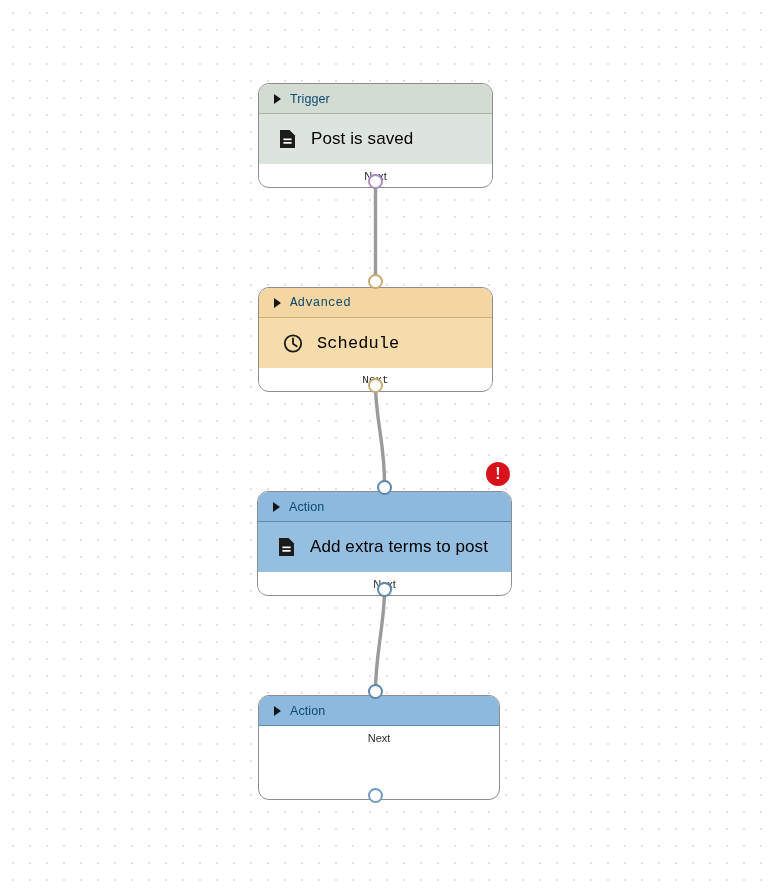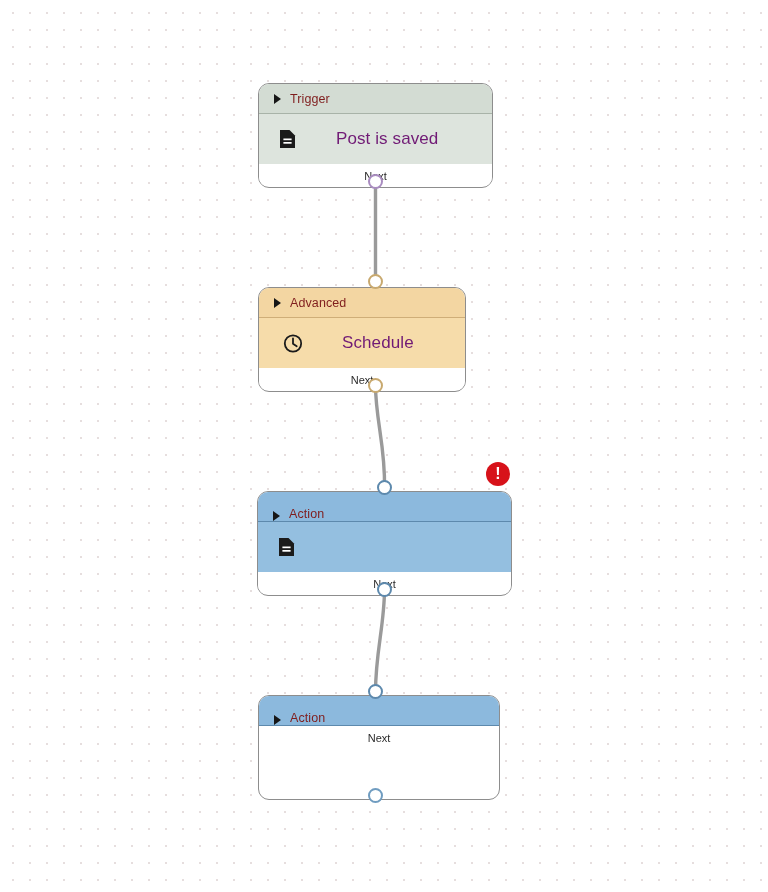--- a/index.html
+++ b/index.html
@@ -47,21 +47,21 @@
     overflow: hidden;
     box-shadow: 0 0 0 0 rgba(0,0,0,0);
   }
   .node-header {
     box-sizing: border-box;
     height: 30px;
     display: flex;
     align-items: center;
     padding-left: 15px;
     font-size: 12.5px;
-    color: #7f1d1d;
+    color: #0c4a6e;
     letter-spacing: .1px;
   }
   .caret {
     display: inline-block;
     width: 0;
     height: 0;
     border-left: 7px solid #161616;
     border-top: 5px solid transparent;
     border-bottom: 5px solid transparent;
     margin-right: 9px;
@@ -78,45 +78,44 @@
     flex: none;
     width: 20px;
     height: 22px;
     display: flex;
     align-items: center;
     justify-content: center;
     margin-right: 14px;
   }
   .node-title {
     font-size: 17px;
-    color: #701a75;
+    color: #000000;
     letter-spacing: .1px;
     white-space: nowrap;
-    margin-left: 25px;
   }
   .node-footer {
     box-sizing: border-box;
     background: #ffffff;
     height: 22px;
     display: flex;
     align-items: center;
     justify-content: center;
     font-size: 11px;
     color: #2b2b2b;
     border-top: 1px solid rgba(0,0,0,0);
   }
 
   
   .n-trigger .node-header { background: #d3dcd3; border-bottom: 1.3px solid #a8b3a8; }
   .n-trigger .node-body   { background: #dde4dd; }
 
   .n-advanced .node-header { background: #f3d6a2; border-bottom: 1.3px solid #cfae78; }
   .n-advanced .node-body   { background: #f6dcaa; padding-left: 24px; }
 
-  .n-action .node-header { background: #8cb9dd; border-bottom: 1.3px solid #5d89ad; align-items: flex-end; }
+  .n-action .node-header { background: #8cb9dd; border-bottom: 1.3px solid #5d89ad; }
   .n-action .node-body   { background: #94bfe0; }
 
   
   .err-badge {
     position: absolute;
     width: 24px;
     height: 24px;
     border-radius: 50%;
     background: #d7121a;
     display: flex;
@@ -169,21 +168,21 @@
           <path d="M1 1 h9.5 L16 6.5 V19 H1 Z" fill="#1b1b1b"></path>
           <rect x="4.4" y="9.5" width="8.2" height="1.7" fill="#ffffff"></rect>
           <rect x="4.4" y="13" width="8.2" height="1.7" fill="#ffffff"></rect>
         </svg>
       </span>
       <span class="node-title">Post is saved</span>
     </div>
     <div class="node-footer">Next</div>
   </div>
 
-  <div class="node n-advanced" style="left:258px; top:287px; width:208px; height:105px;">
+  <div class="node n-advanced" style="left:258px; top:287px; width:235px; height:105px;font-family:Liberation Mono, monospace;">
     <div class="node-header">
       <span class="caret"></span>
       <span>Advanced</span>
     </div>
     <div class="node-body">
       <span class="ic">
         <svg width="21" height="21" viewBox="0 0 21 21">
           <circle cx="10.5" cy="10.5" r="8.6" fill="none" stroke="#1b1b1b" stroke-width="1.9"></circle>
           <path d="M10.5 5.2 V10.8 L14.4 13.4" fill="none" stroke="#1b1b1b" stroke-width="1.9" stroke-linecap="round" stroke-linejoin="round"></path>
         </svg>
@@ -199,20 +198,21 @@
       <span>Action</span>
     </div>
     <div class="node-body">
       <span class="ic">
         <svg width="17" height="20" viewBox="0 0 17 20">
           <path d="M1 1 h9.5 L16 6.5 V19 H1 Z" fill="#1b1b1b"></path>
           <rect x="4.4" y="9.5" width="8.2" height="1.7" fill="#ffffff"></rect>
           <rect x="4.4" y="13" width="8.2" height="1.7" fill="#ffffff"></rect>
         </svg>
       </span>
+      <span class="node-title">Add extra terms to post</span>
     </div>
     <div class="node-footer">Next</div>
   </div>
 
   <div class="err-badge" style="left:486px; top:462px;">
     <span class="bang">!</span>
   </div>
 
   <div class="node n-action" style="left:258px; top:695px; width:242px; height:105px;">
     <div class="node-header">

